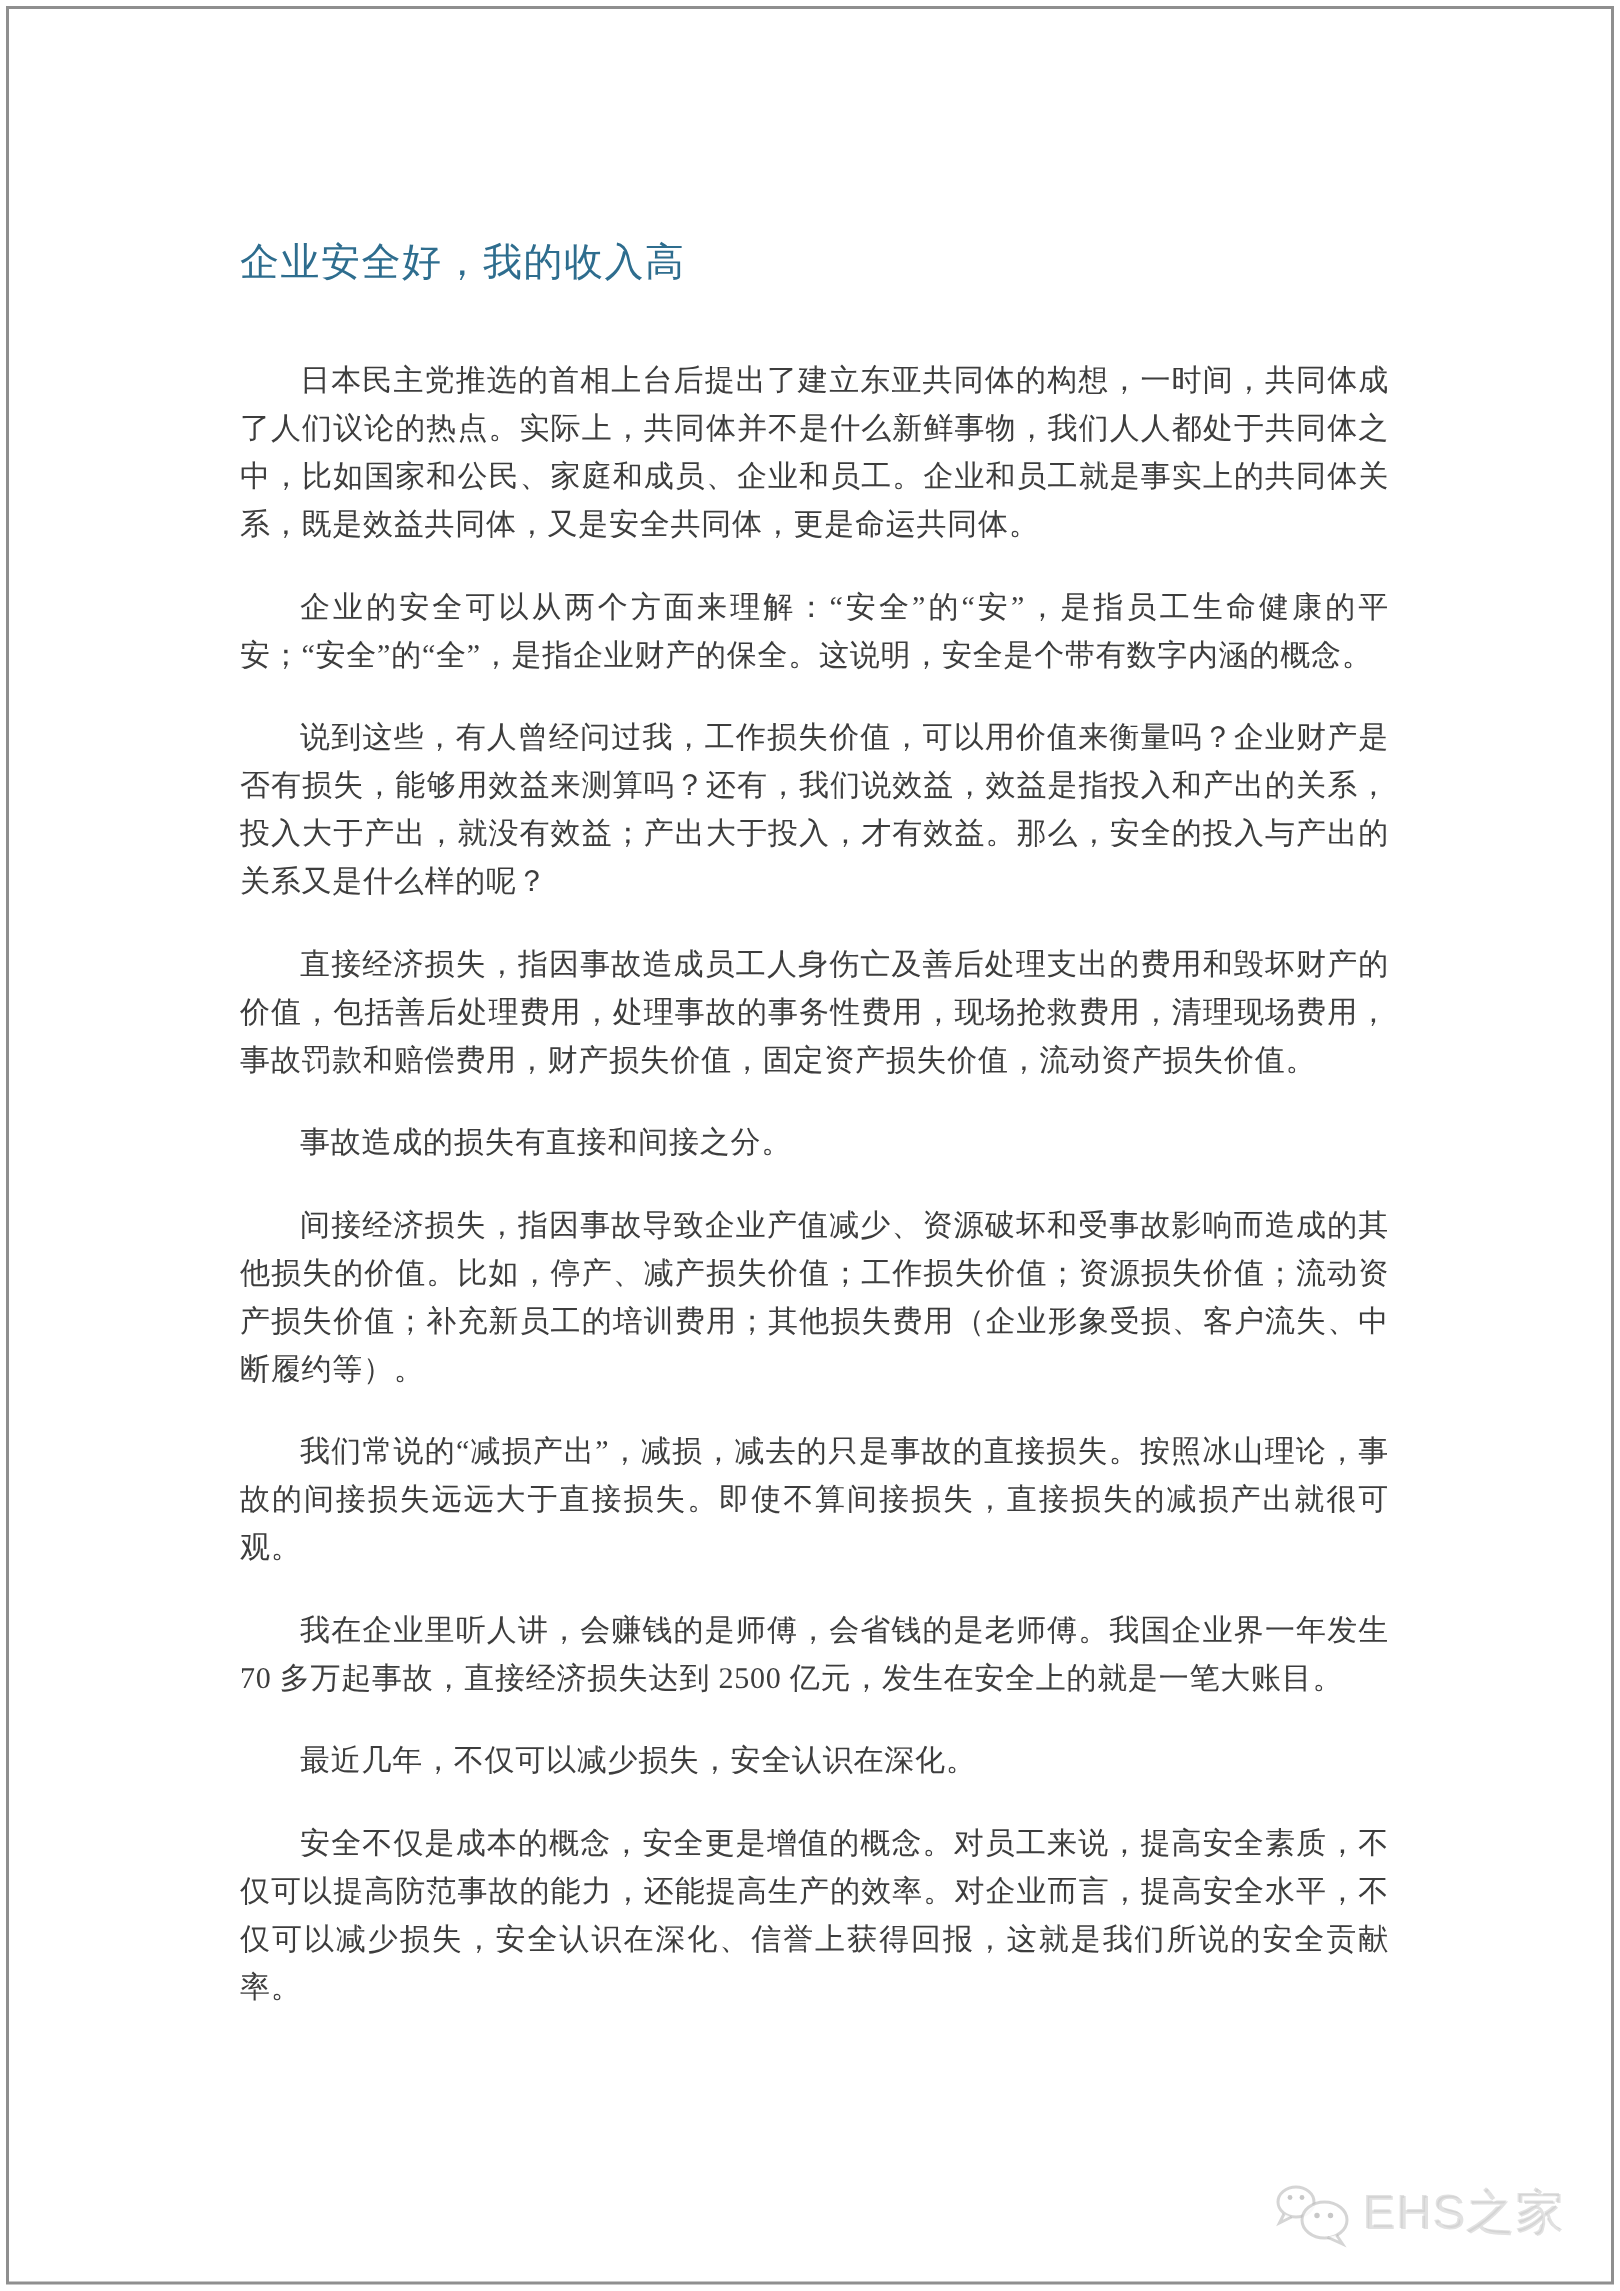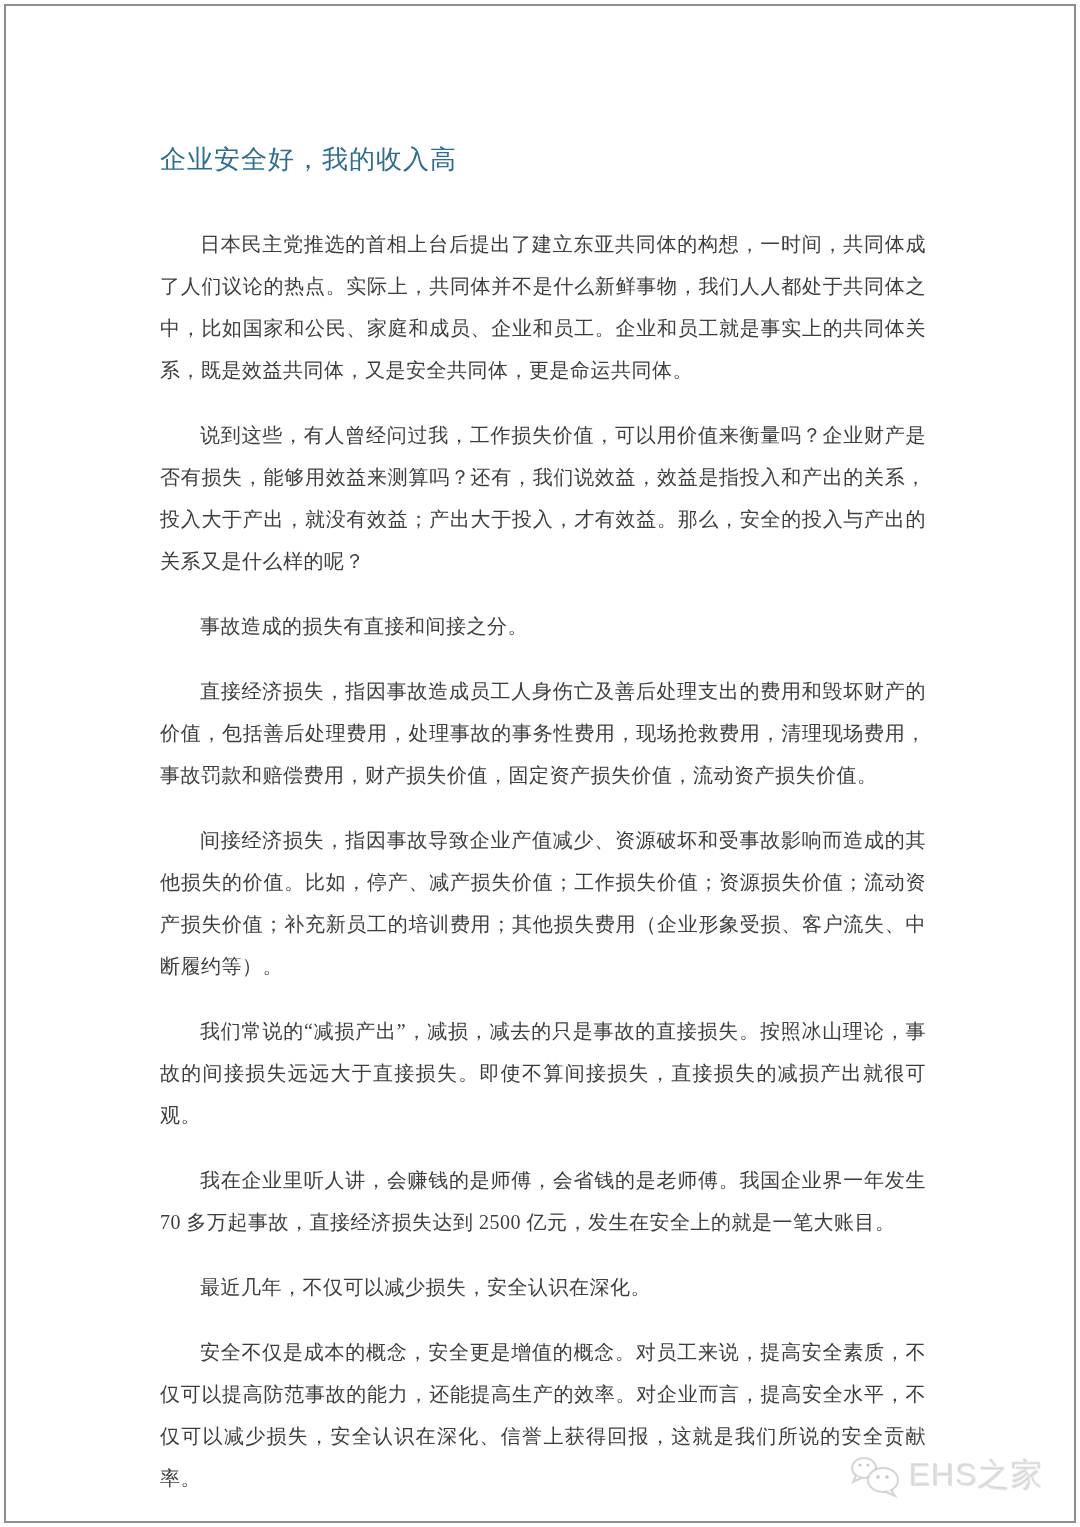--- a/index.html
+++ b/index.html
@@ -21,26 +21,26 @@
     position: absolute;
     left: 160px;
     top: 141px;
     width: 766px;
   }
   .doc-title {
     font-family: "Liberation Sans", "DejaVu Sans", sans-serif;
     font-size: 26px;
     font-weight: normal;
     letter-spacing: 1px;
-    margin: 1px 0 46px 0;
+    margin: 16px 0 46px 0;
     color: #2e6d8e;
   }
   .doc-paragraph {
     font-size: 20px;
-    line-height: 42px;
+    line-height: 32px;
     color: #3d3d3d;
     text-indent: 2em;
     text-align: justify;
     margin: 0 0 23px 0;
     letter-spacing: 0.5px;
   }
   .watermark {
     position: absolute;
     right: 36px;
     bottom: 28px;
@@ -60,23 +60,24 @@
 </style>
 </head>
 <body>
 
 <div class="page-frame"></div>
 
 <div class="content">
   <h1 class="doc-title" style="color: rgb(46, 109, 142);">企业安全好，我的收入高</h1>
 
   <p class="doc-paragraph">日本民主党推选的首相上台后提出了建立东亚共同体的构想，一时间，共同体成了人们议论的热点。实际上，共同体并不是什么新鲜事物，我们人人都处于共同体之中，比如国家和公民、家庭和成员、企业和员工。企业和员工就是事实上的共同体关系，既是效益共同体，又是安全共同体，更是命运共同体。</p>
+  <p class="doc-paragraph">企业的安全可以从两个方面来理解：“安全”的“安”，是指员工生命健康的平安；“安全”的“全”，是指企业财产的保全。这说明，安全是个带有数字内涵的概念。</p>
   <p class="doc-paragraph">说到这些，有人曾经问过我，工作损失价值，可以用价值来衡量吗？企业财产是否有损失，能够用效益来测算吗？还有，我们说效益，效益是指投入和产出的关系，投入大于产出，就没有效益；产出大于投入，才有效益。那么，安全的投入与产出的关系又是什么样的呢？</p>
+  <p class="doc-paragraph">直接经济损失，指因事故造成员工人身伤亡及善后处理支出的费用和毁坏财产的价值，包括善后处理费用，处理事故的事务性费用，现场抢救费用，清理现场费用，事故罚款和赔偿费用，财产损失价值，固定资产损失价值，流动资产损失价值。</p>
   <p class="doc-paragraph">事故造成的损失有直接和间接之分。</p>
-  <p class="doc-paragraph">直接经济损失，指因事故造成员工人身伤亡及善后处理支出的费用和毁坏财产的价值，包括善后处理费用，处理事故的事务性费用，现场抢救费用，清理现场费用，事故罚款和赔偿费用，财产损失价值，固定资产损失价值，流动资产损失价值。</p>
   <p class="doc-paragraph">间接经济损失，指因事故导致企业产值减少、资源破坏和受事故影响而造成的其他损失的价值。比如，停产、减产损失价值；工作损失价值；资源损失价值；流动资产损失价值；补充新员工的培训费用；其他损失费用（企业形象受损、客户流失、中断履约等）。</p>
   <p class="doc-paragraph">我们常说的“减损产出”，减损，减去的只是事故的直接损失。按照冰山理论，事故的间接损失远远大于直接损失。即使不算间接损失，直接损失的减损产出就很可观。</p>
   <p class="doc-paragraph">我在企业里听人讲，会赚钱的是师傅，会省钱的是老师傅。我国企业界一年发生 70 多万起事故，直接经济损失达到 2500 亿元，发生在安全上的就是一笔大账目。</p>
   <p class="doc-paragraph">最近几年，不仅可以减少损失，安全认识在深化。</p>
   <p class="doc-paragraph">安全不仅是成本的概念，安全更是增值的概念。对员工来说，提高安全素质，不仅可以提高防范事故的能力，还能提高生产的效率。对企业而言，提高安全水平，不仅可以减少损失，安全认识在深化、信誉上获得回报，这就是我们所说的安全贡献率。</p>
 </div>
 
 <div class="watermark">
   <span>
     <svg class="wm-icon" width="58" height="46" viewBox="0 0 58 46">

